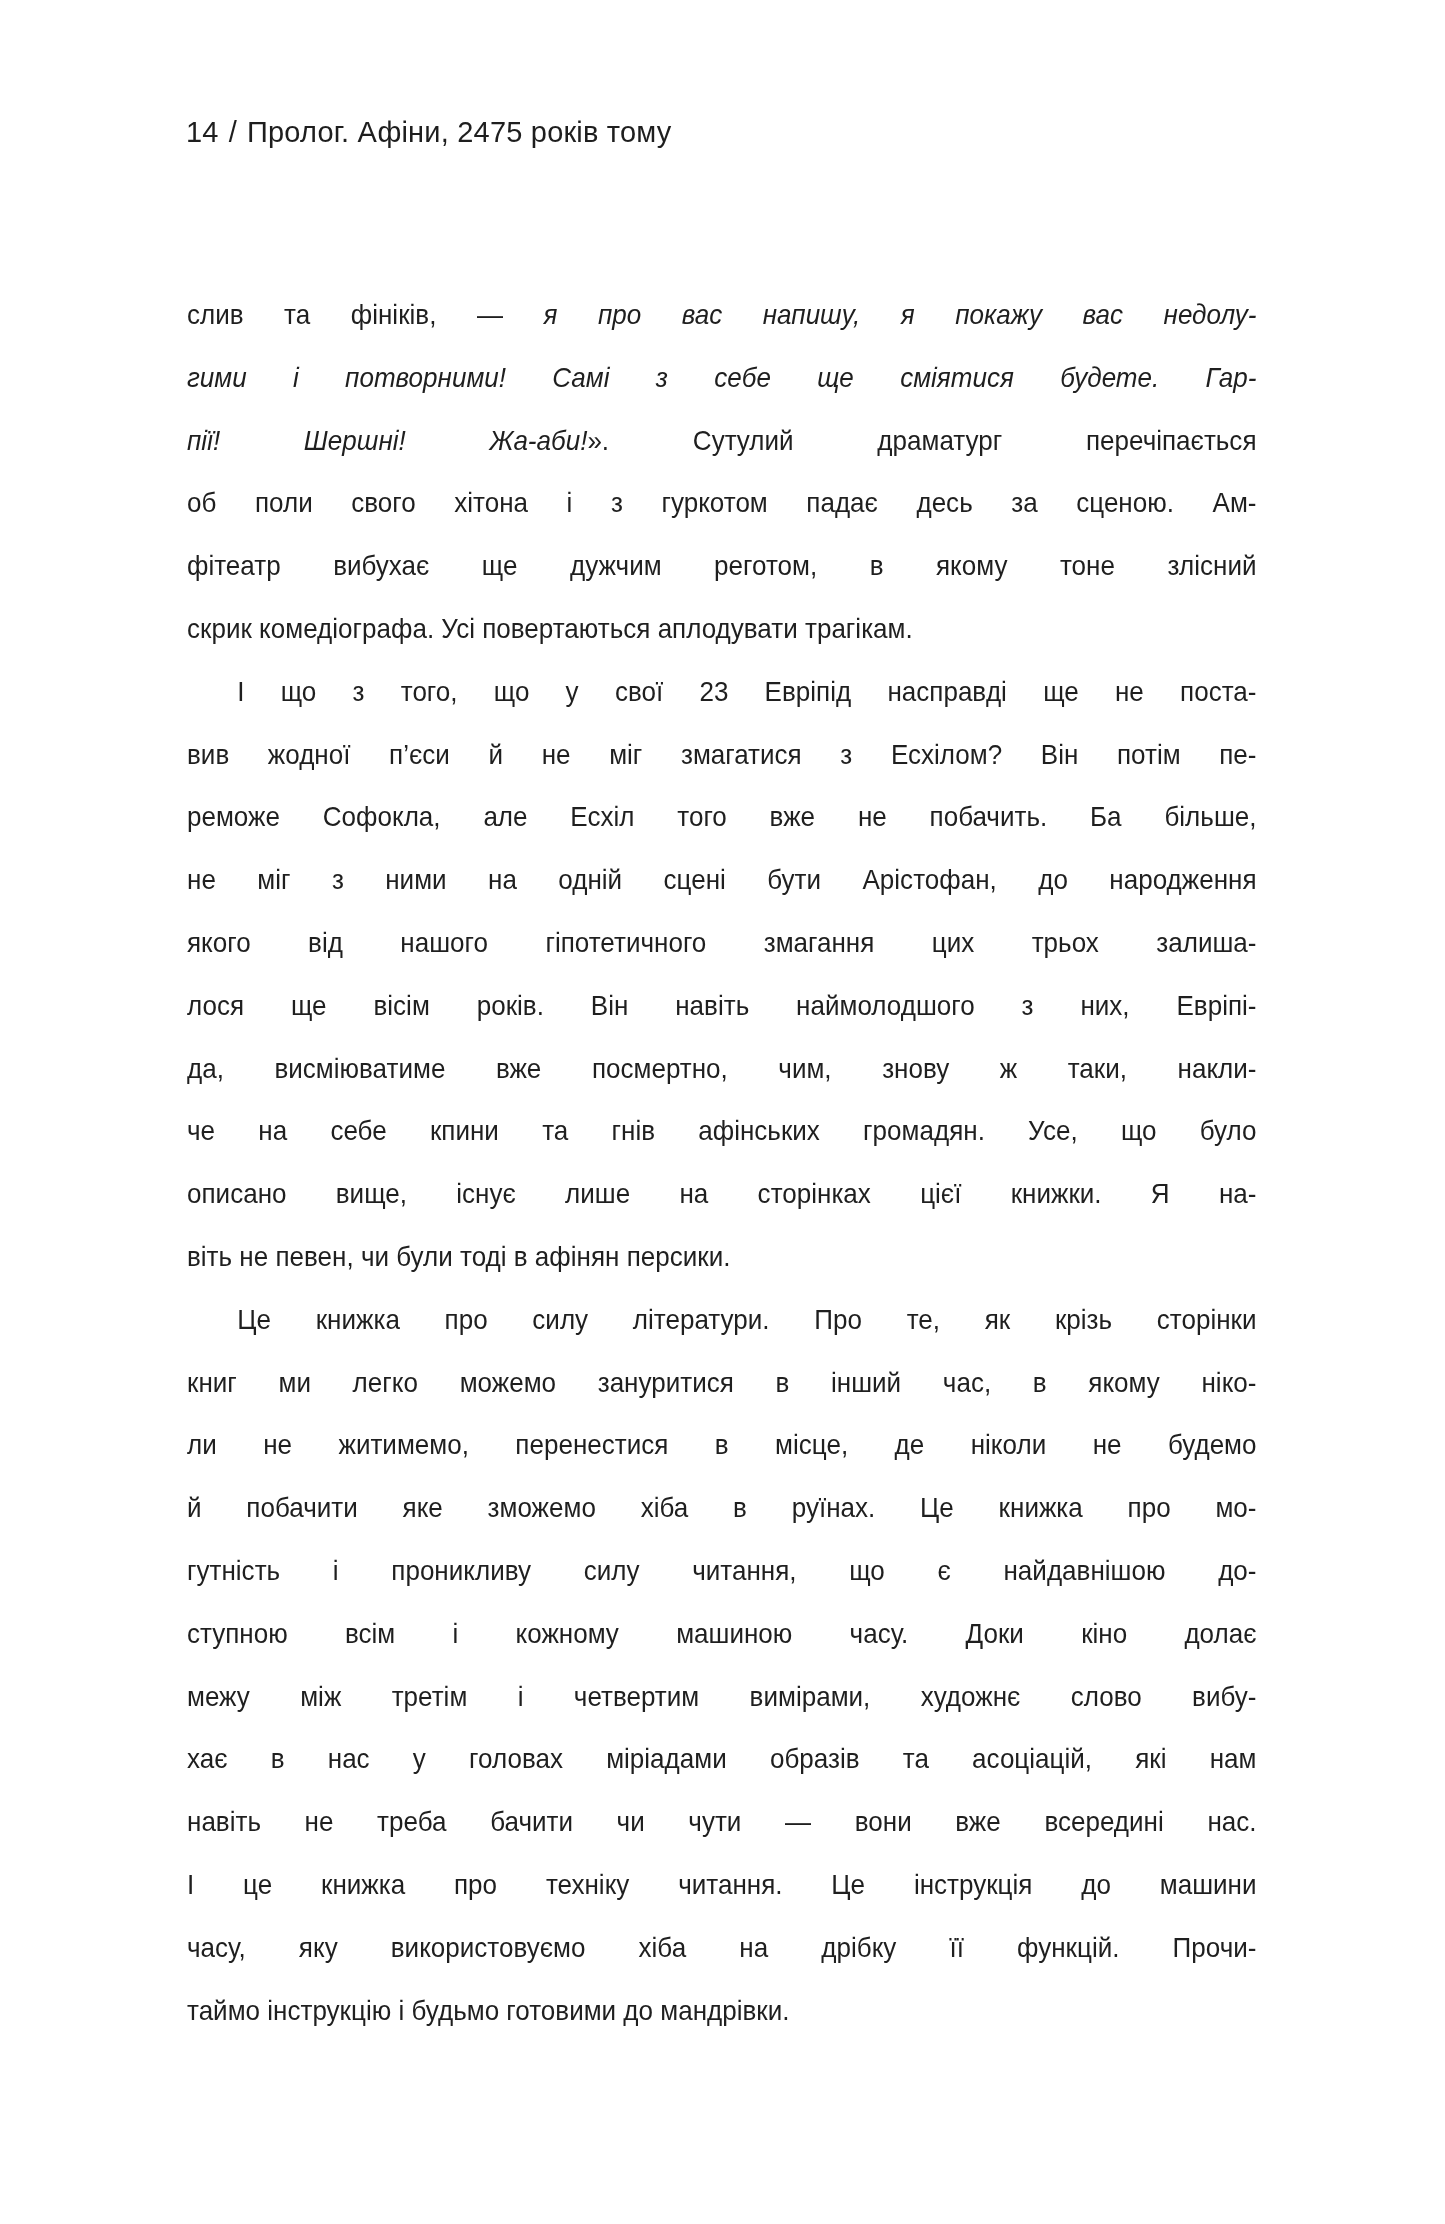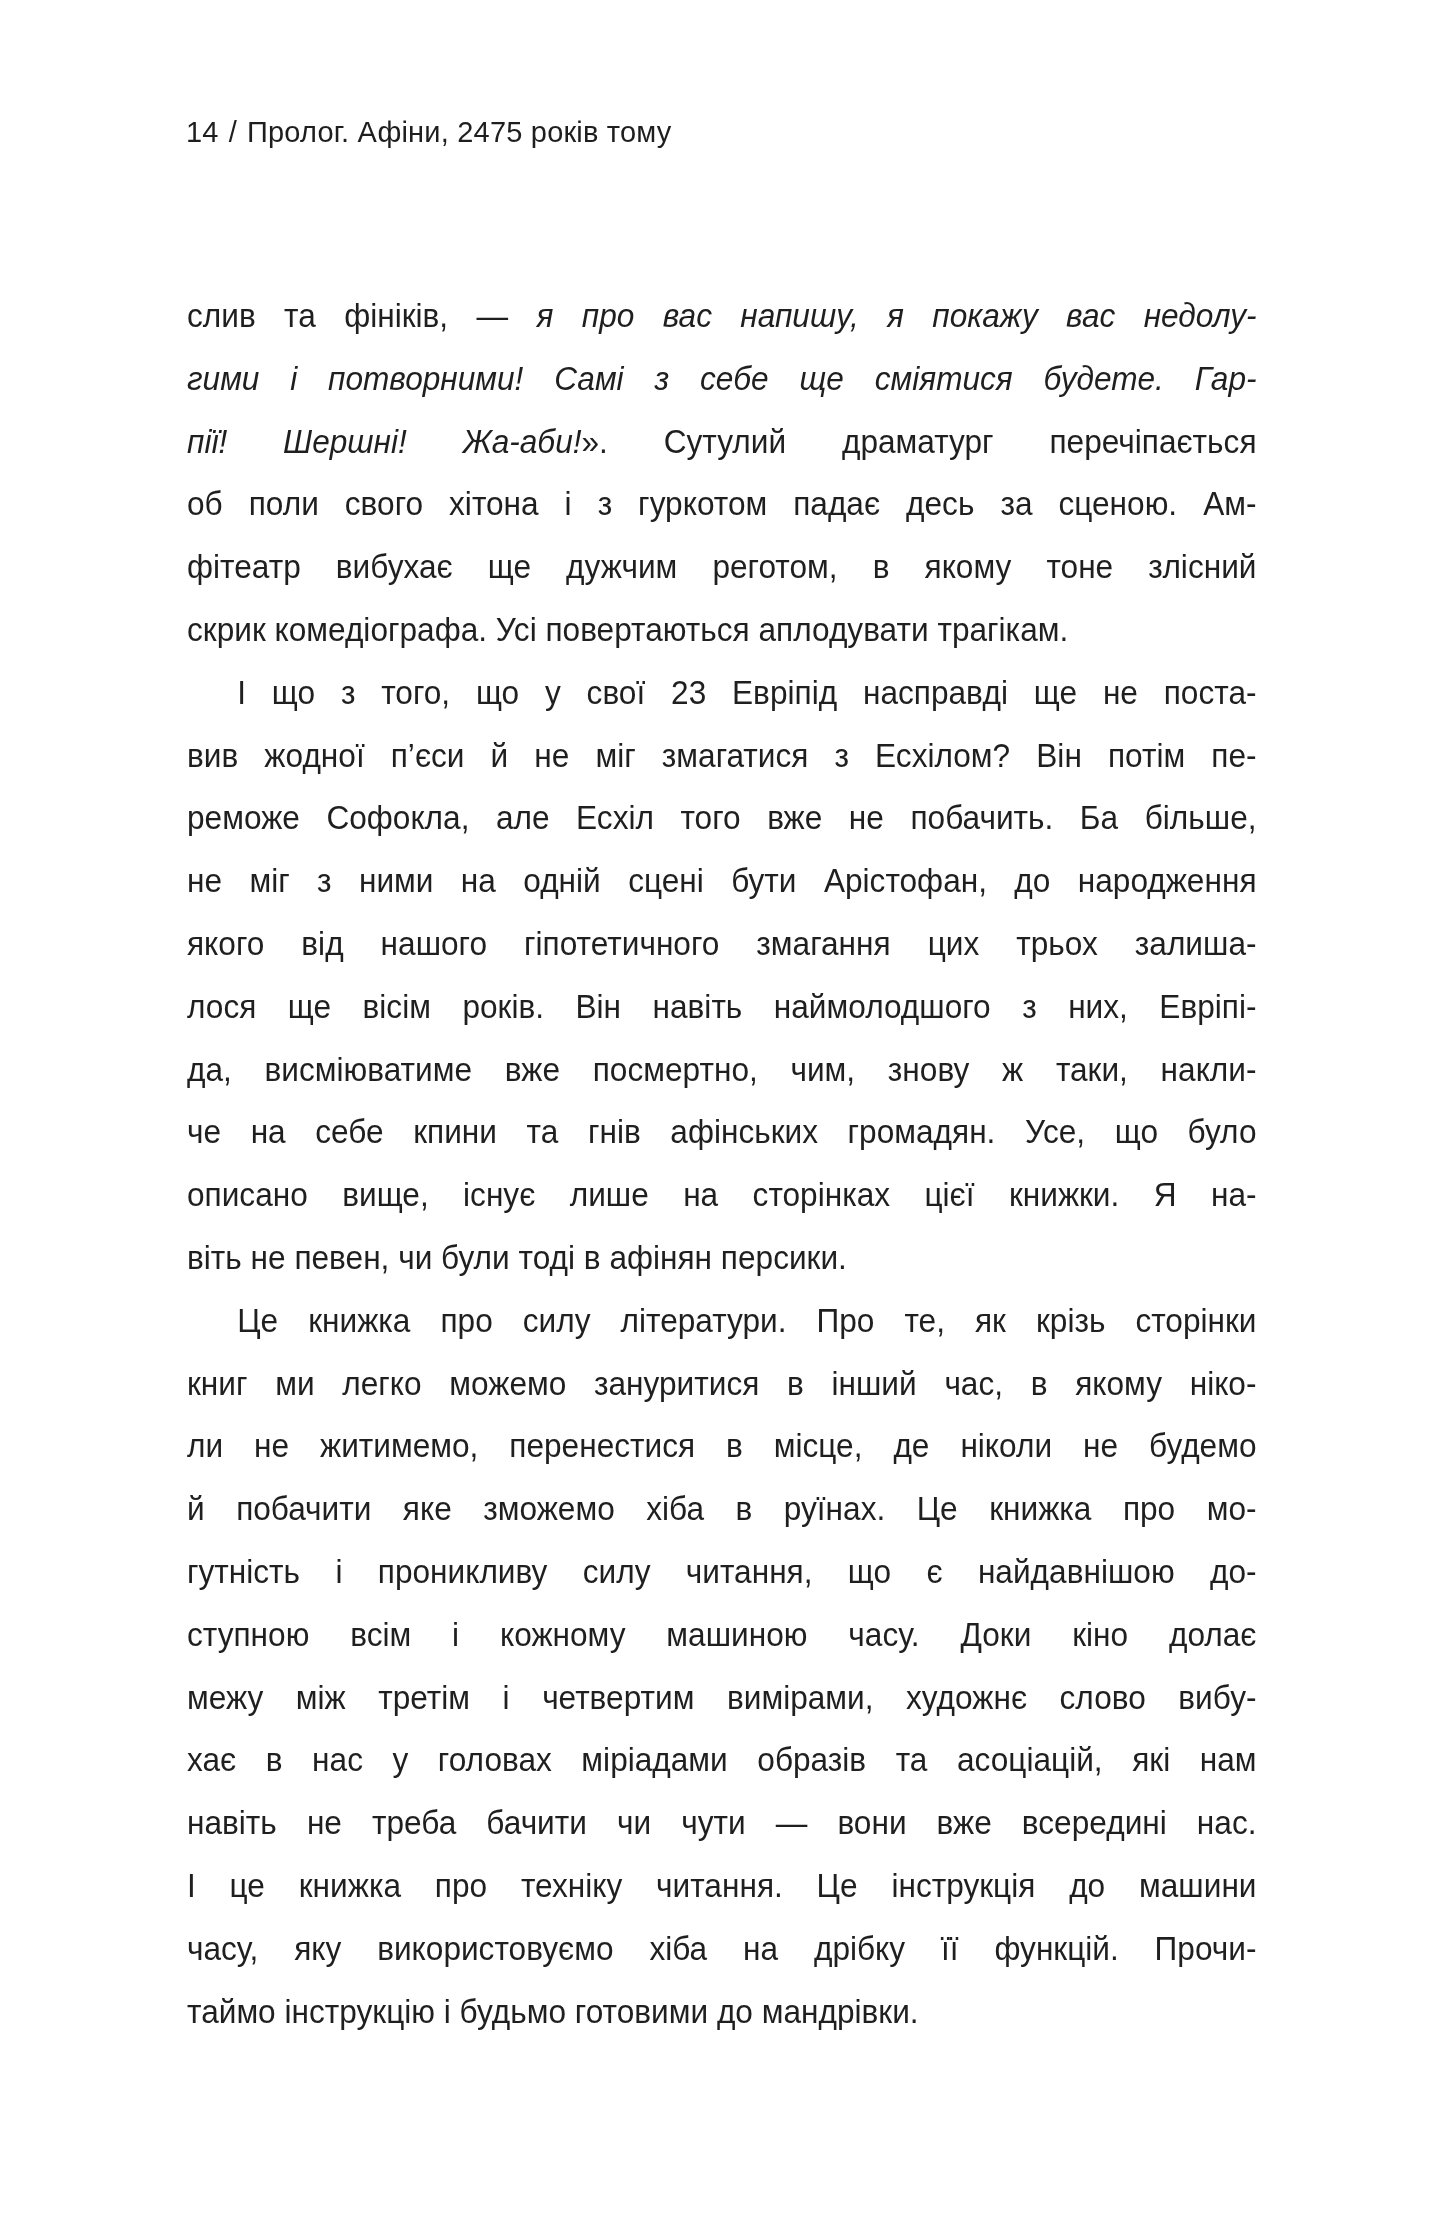--- a/index.html
+++ b/index.html
@@ -8,21 +8,21 @@
   .running-head {
     position: absolute; left: 186px; top: 116px;
     font-family: "Liberation Sans", sans-serif;
     font-size: 29px; color: #1e1e1e; letter-spacing: 0.2px;
     white-space: nowrap;
   }
   .running-head .sep { margin: 0 10px; }
   .body-text {
     position: absolute; left: 187px; top: 284px; width: 1070px;
     font-family: "Liberation Sans Narrow", "Liberation Sans", sans-serif;
-    font-size: 34px; color: #1f1f1f;
+    font-size: 28px; color: #1f1f1f;
   }
   .line {
     height: 62.8px; line-height: 62.8px;
     white-space: nowrap;
     text-align: justify; text-align-last: justify;
     transform-origin: left center;
     transform: scaleX(0.93);
     width: 1150px;
   }
   .line.last { text-align-last: left; }

